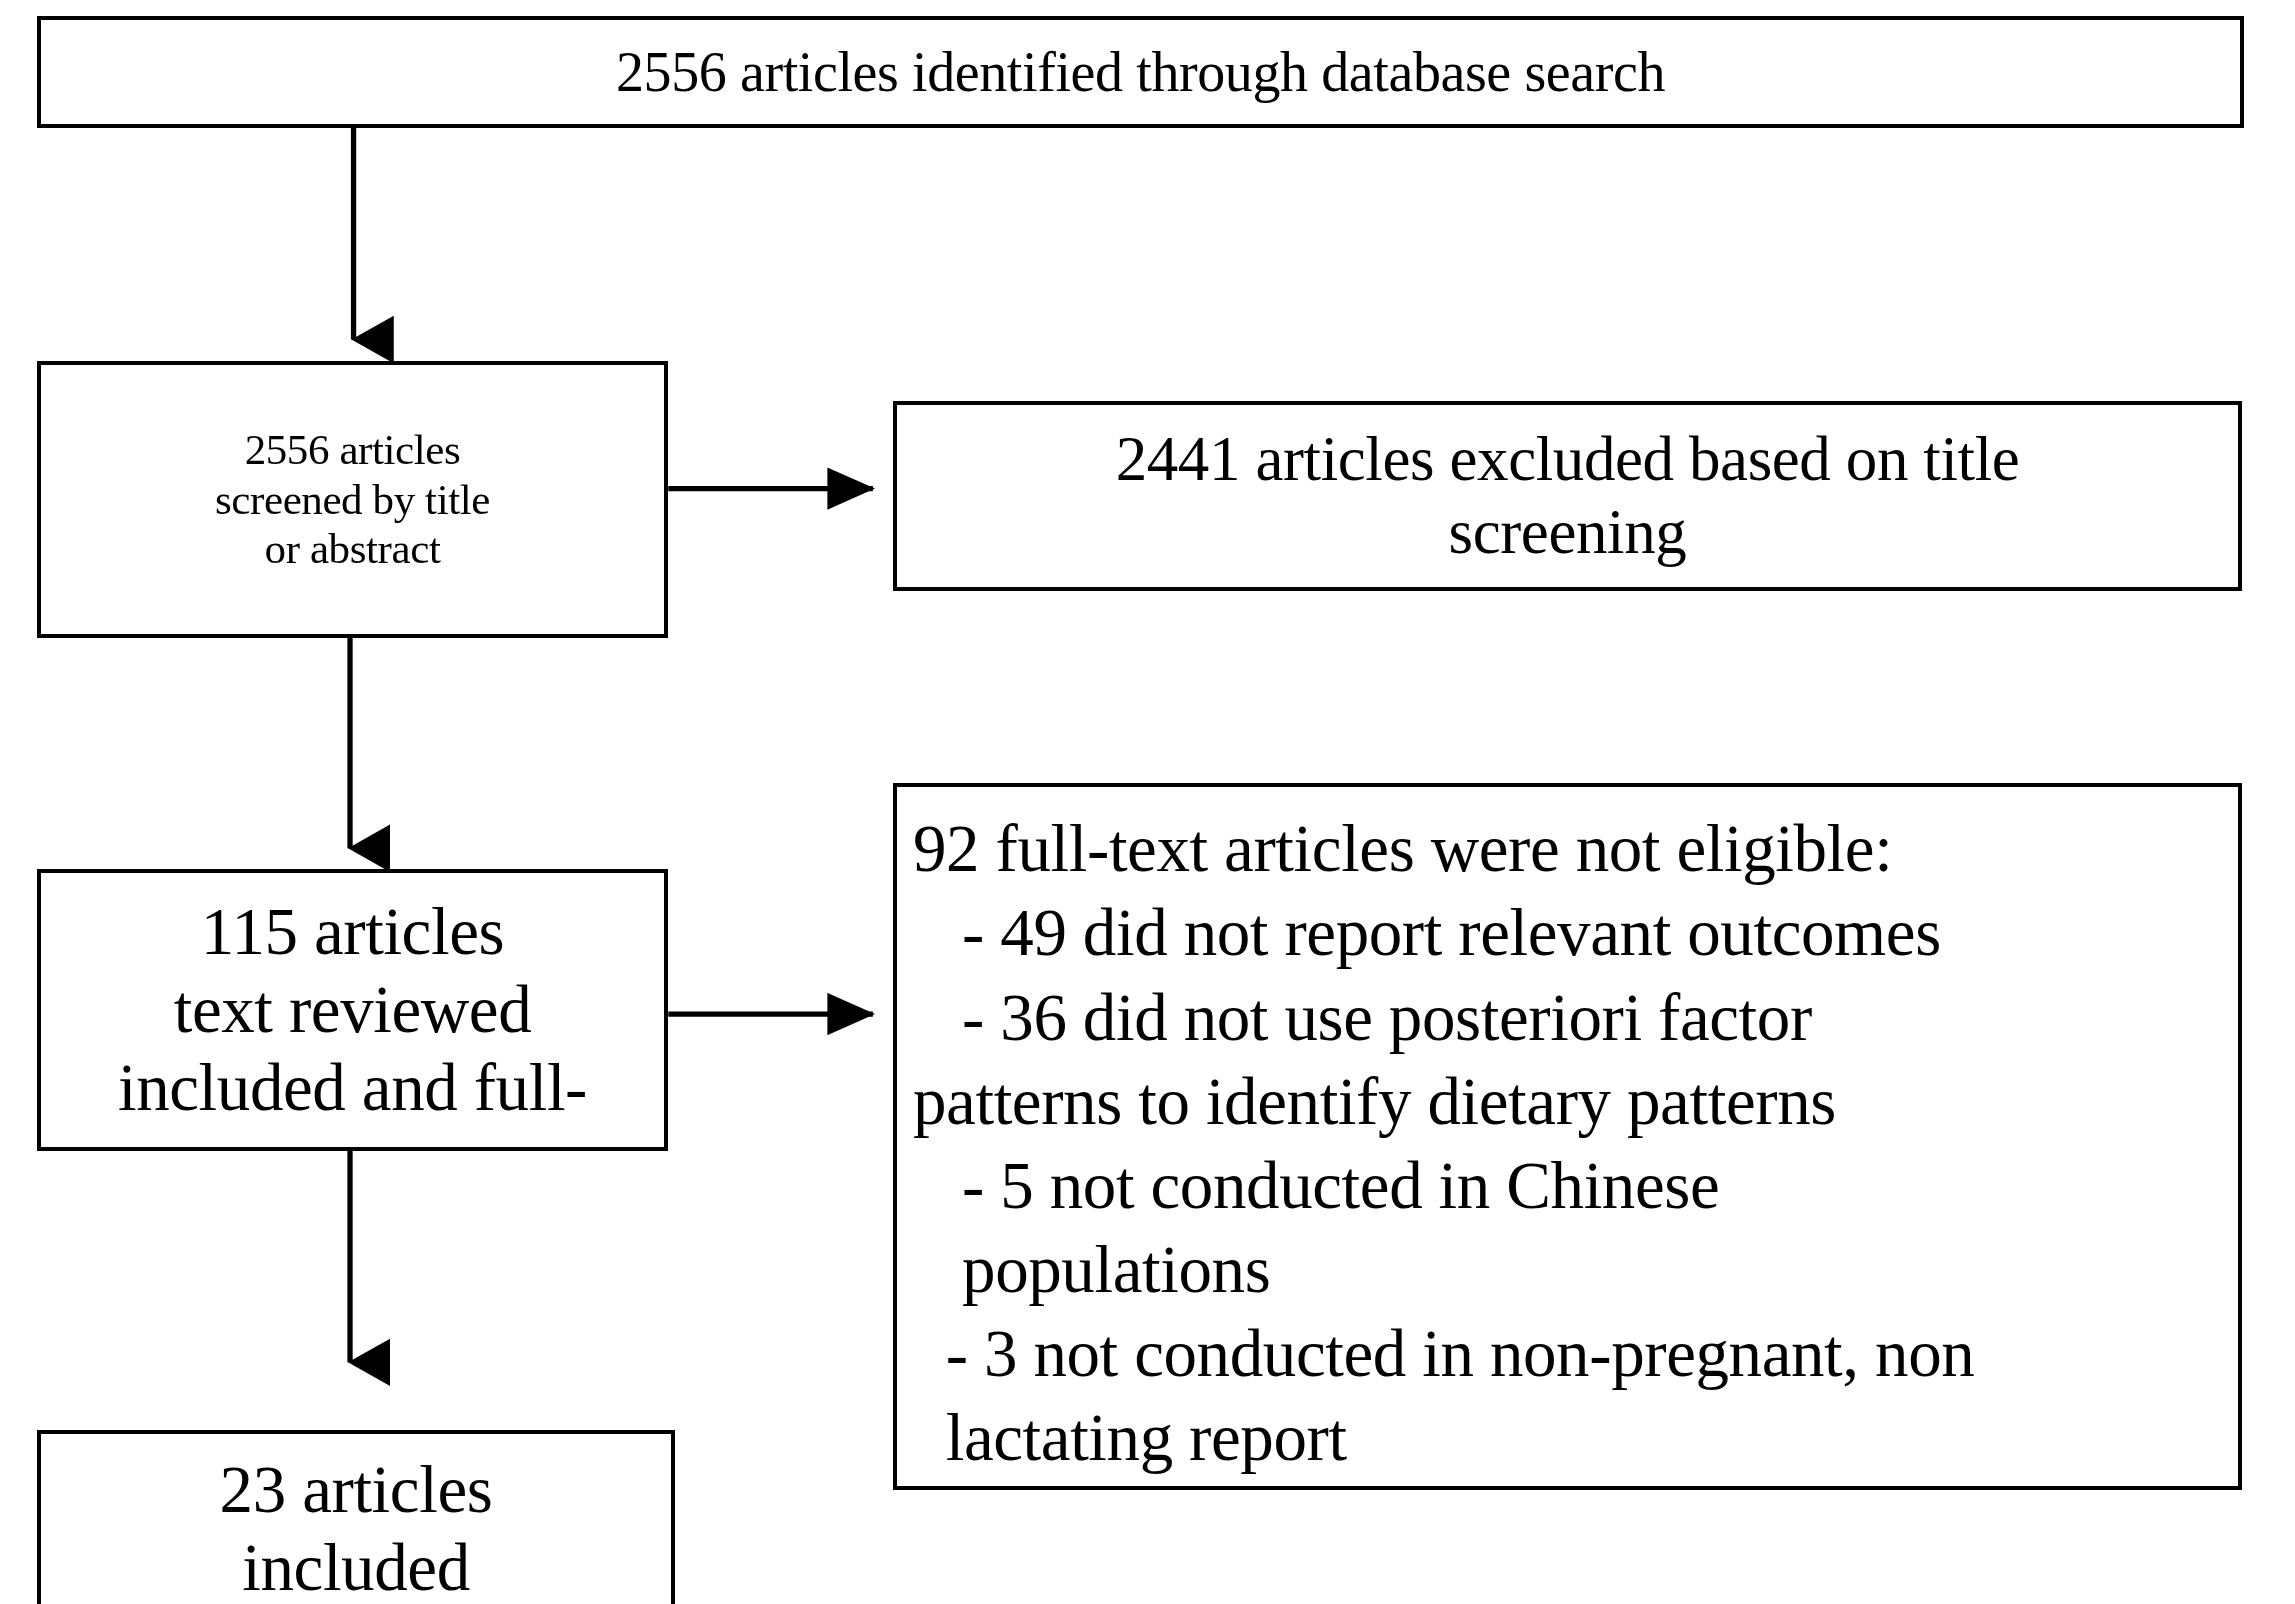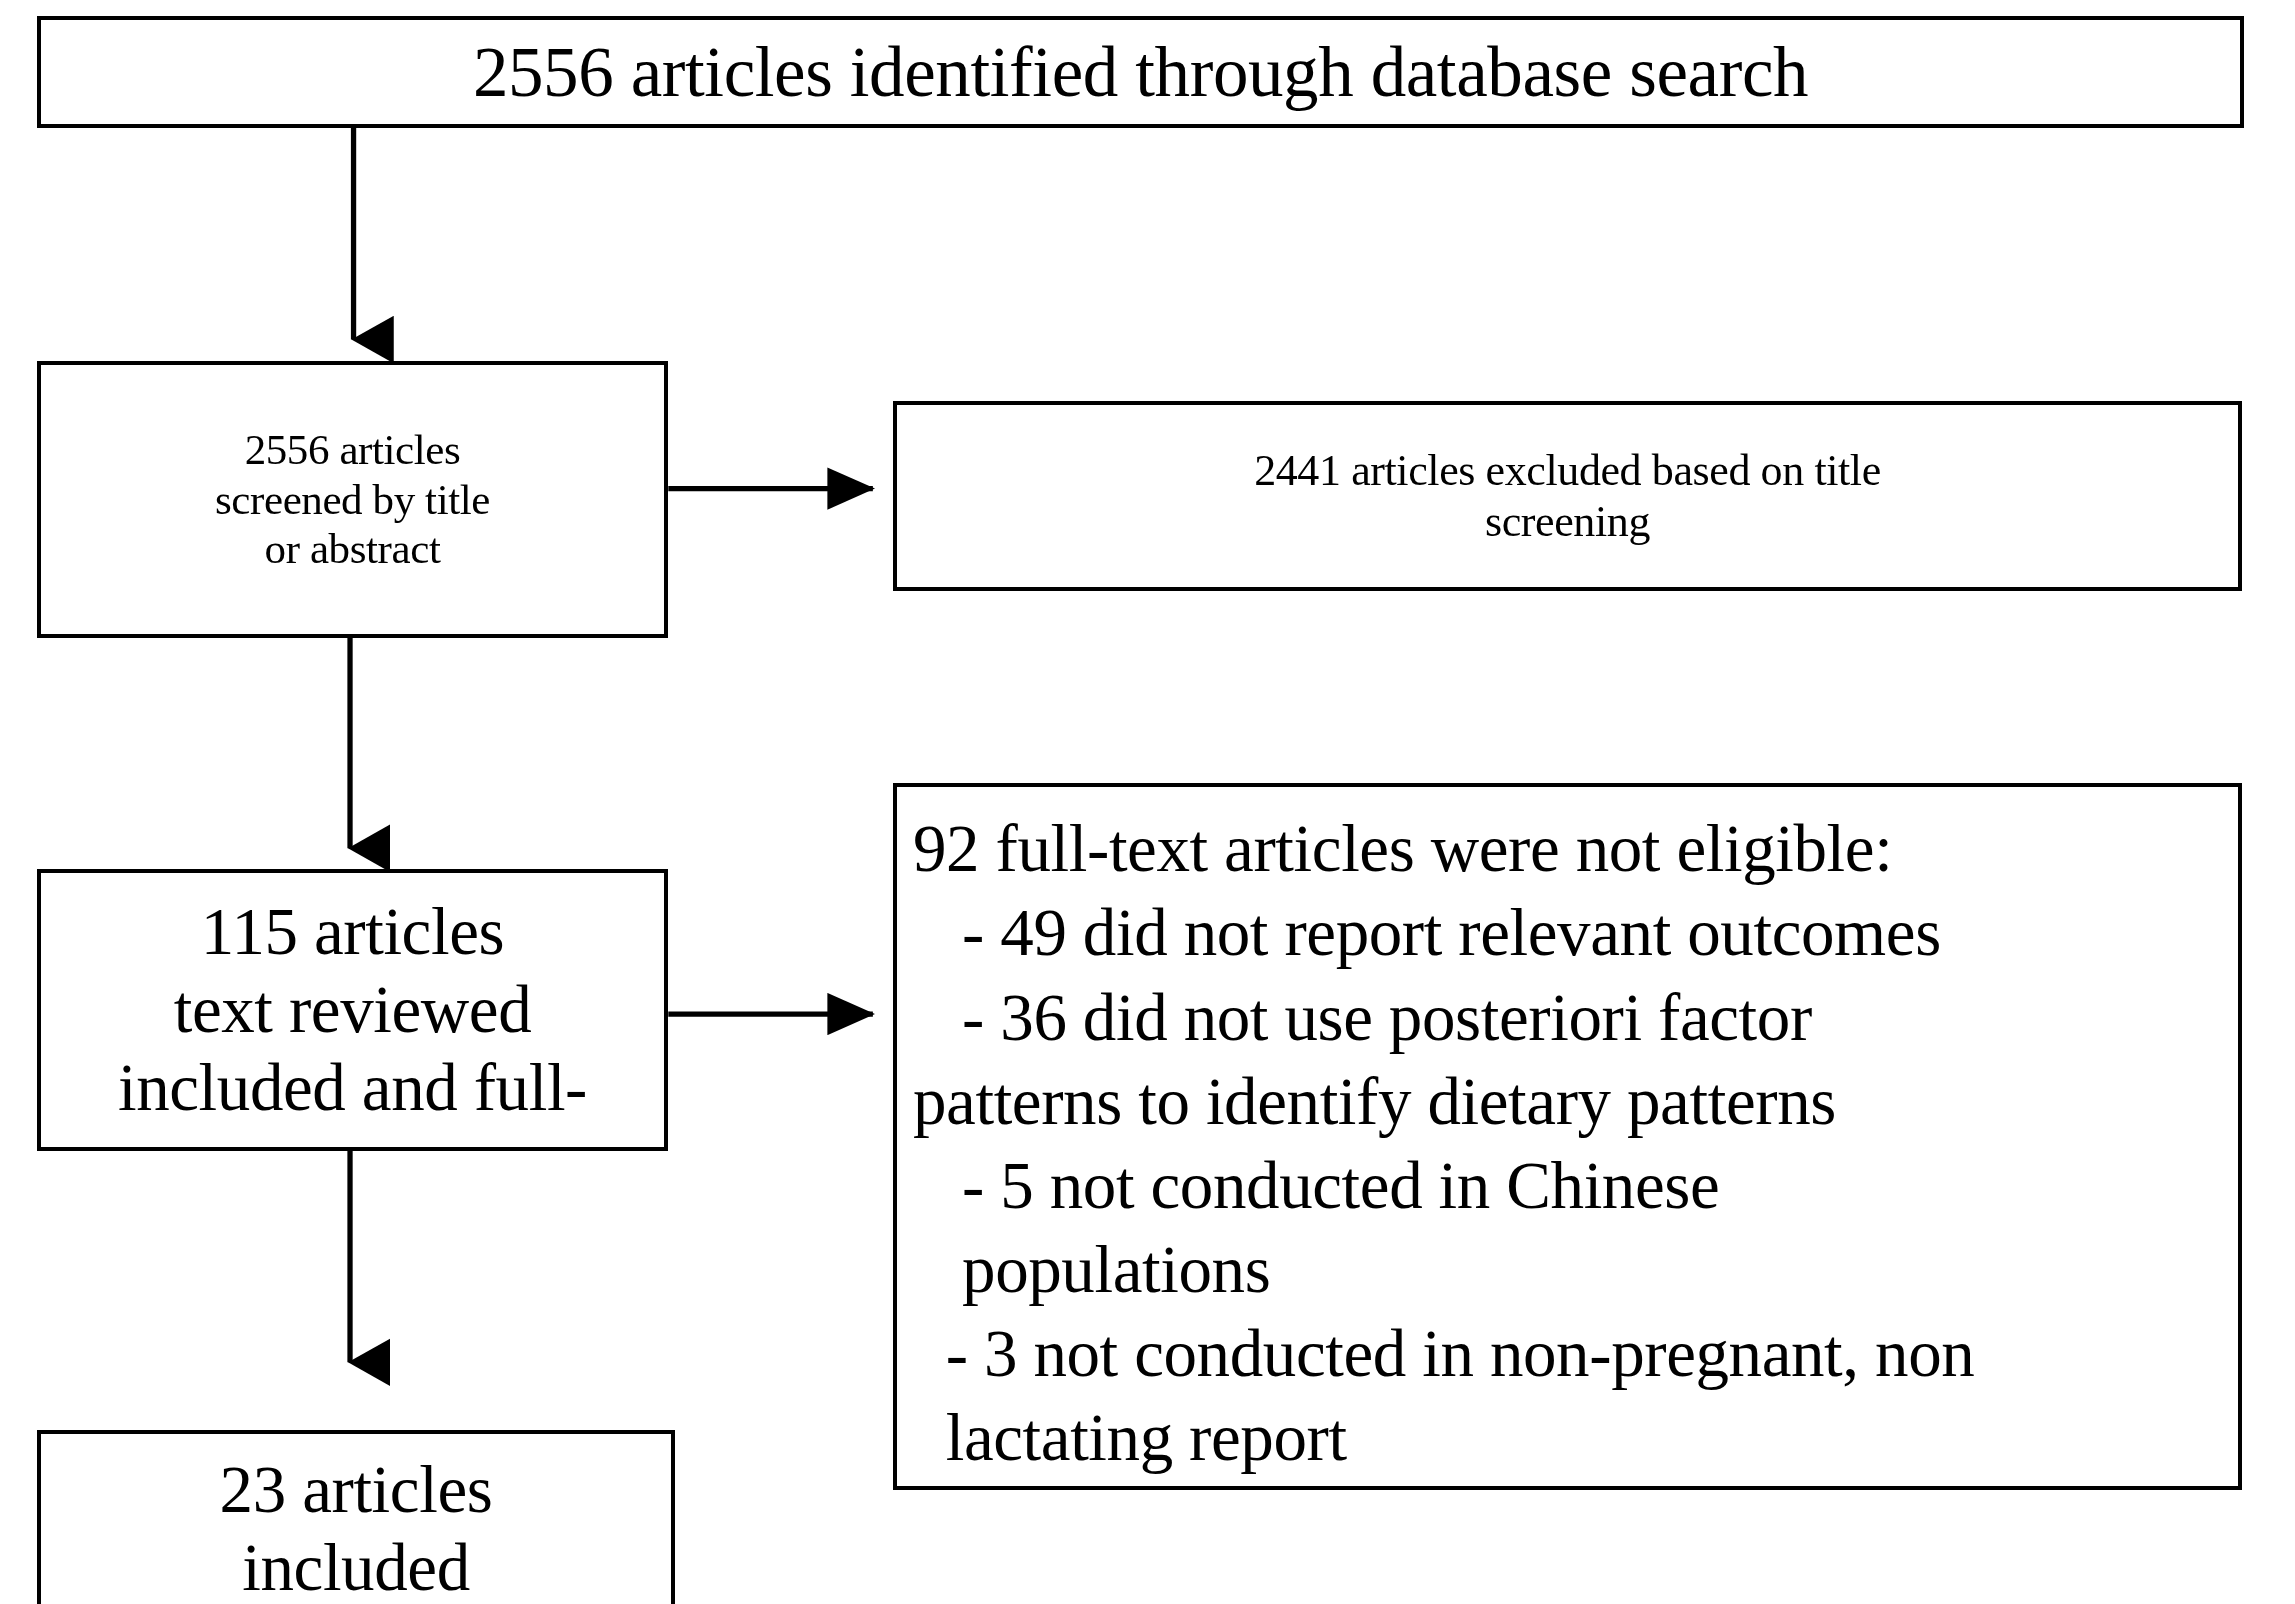--- a/index.html
+++ b/index.html
@@ -37,31 +37,31 @@
   }
   .node .line {
     display: block;
     white-space: pre;
   }
 
   
   #node-identified {
     left: 37px;  top: 16px;
     width: 2207px; height: 112px;
-    font-size: 71px;
+    font-size: 56px;
   }
   #node-screened {
     left: 37px;  top: 361px;
     width: 631px; height: 277px;
     font-size: 43px;
   }
   #node-excluded-title {
     left: 893px; top: 401px;
     width: 1349px; height: 190px;
-    font-size: 44px;
+    font-size: 63px;
   }
   #node-fulltext {
     left: 37px;  top: 869px;
     width: 631px; height: 282px;
     font-size: 67px;
   }
   #node-not-eligible {
     left: 893px; top: 783px;
     width: 1349px; height: 707px;
     font-size: 67px;

